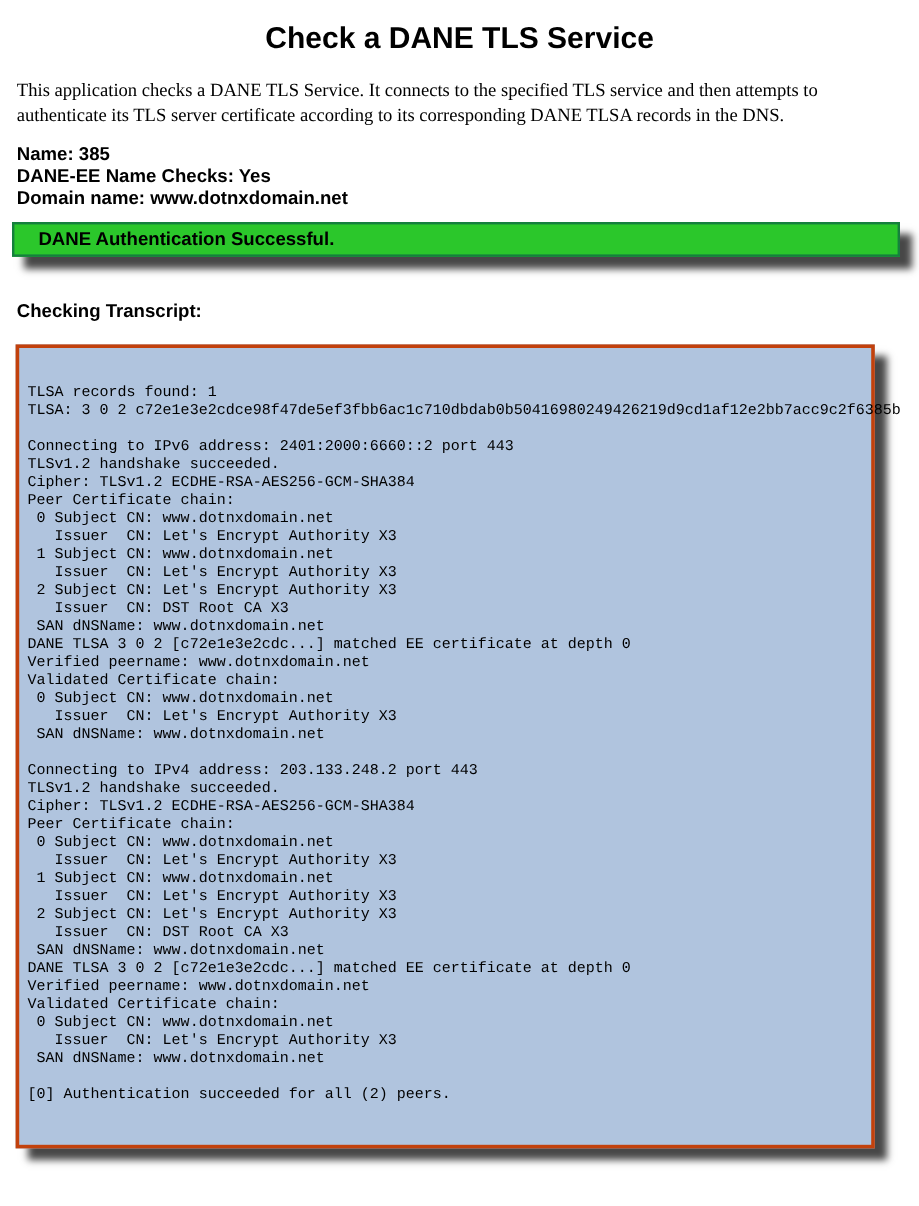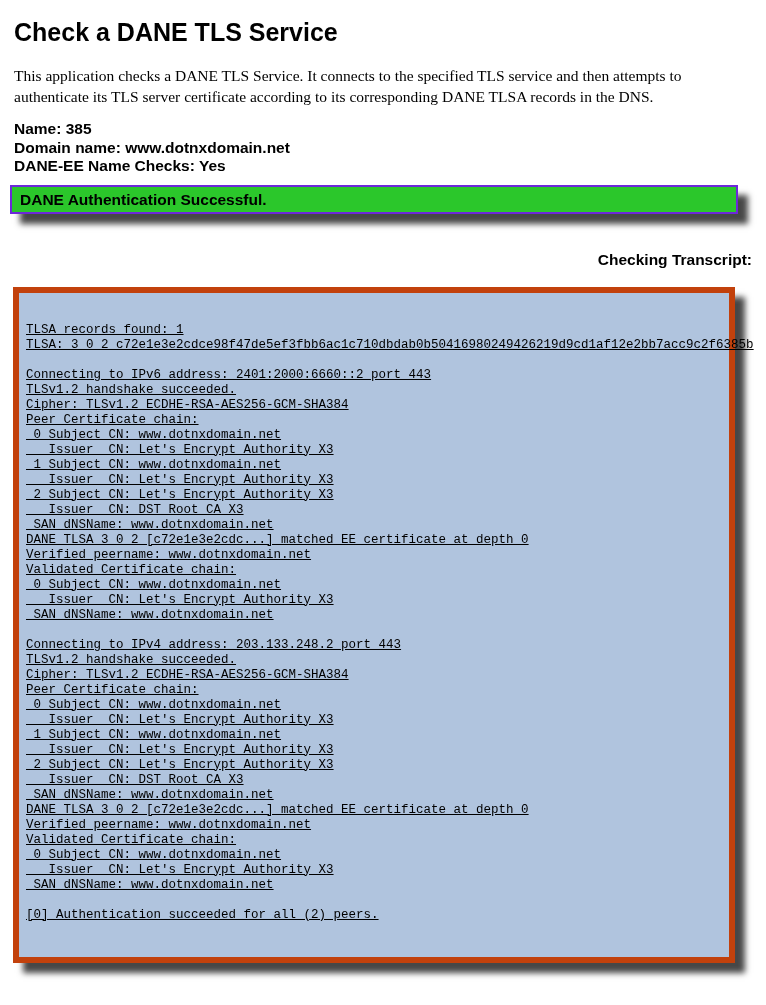--- a/index.html
+++ b/index.html
@@ -9,58 +9,57 @@
     overflow: hidden;
     background: #ffffff;
     color: #000000;
     font-family: "Liberation Sans", sans-serif;
   }
   h1.page-title {
     margin: 19px 14px 0 14px;
     font-size: 25px;
     line-height: 27px;
     font-weight: bold;
+    text-align: center;
   }
   p.desc {
     margin: 20px 14px 0 14px;
     width: 700px;
     font-size: 15.5px;
     line-height: 20.5px;
     font-family: Liberation Serif, serif;
   }
   .request {
     margin: 13px 14px 0 14px;
     font-weight: bold;
     font-size: 15.5px;
     line-height: 18.5px;
   }
   .banner {
     margin: 9px 0 0 10px;
     width: 716px;
     height: 25px;
-    border: 2px solid #6d28d9;
-    padding-left: 8px;
+    border: 2px solid #15803d;
+    padding-left: 20px;
     line-height: 25px;
     font-weight: bold;
     font-size: 15.5px;
     box-shadow: 10px 10px 6px rgba(0,0,0,0.72);
   }
   .transcript-heading {
     margin: 37px 14px 0 14px;
     font-weight: bold;
     font-size: 15.5px;
     line-height: 18px;
-    text-align: right;
   }
   .transcript-box {
     margin: 18px 0 0 13px;
     width: 710px;
-    border: 6px solid #c2410c;
+    border: 3px solid #c2410c;
     box-shadow: 10px 10px 6px rgba(0,0,0,0.72);
-    text-decoration: underline;
   }
   .transcript-box pre {
     margin: 0;
     padding: 30px 7px 34px 7px;
     font-family: "Liberation Mono", monospace;
     font-size: 12.5px;
     line-height: 15px;
     white-space: pre;
     overflow: visible;
   }
@@ -69,22 +68,22 @@
 <body>
 
 <div class="page">
 
   <h1 class="page-title">Check a DANE TLS Service</h1>
 
   <p class="desc">This application checks a DANE TLS Service. It connects to the specified TLS service and then attempts to authenticate its TLS server certificate according to its corresponding DANE TLSA records in the DNS.</p>
 
   <div class="request">
     <div class="req-line"><span>Name:</span> <span>385</span></div>
+    <div class="req-line"><span>DANE-EE Name Checks:</span> <span>Yes</span></div>
     <div class="req-line"><span>Domain name:</span> <span>www.dotnxdomain.net</span></div>
-    <div class="req-line"><span>DANE-EE Name Checks:</span> <span>Yes</span></div>
   </div>
 
   <div class="banner" style="background-color: rgb(43, 199, 43);">
     <span>DANE Authentication Successful.</span>
   </div>
 
   <div class="transcript-heading">Checking Transcript:</div>
 
   <div class="transcript-box" style="background-color: rgb(176, 196, 222);">
     <pre>TLSA records found: 1

